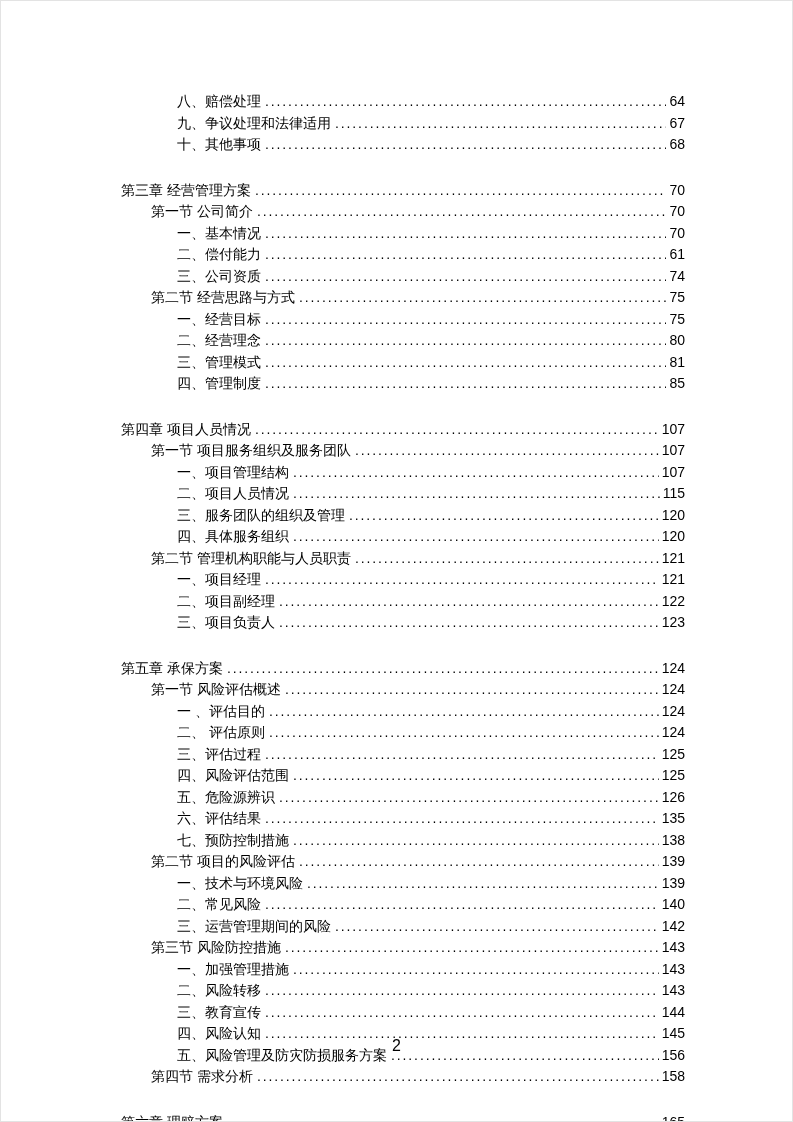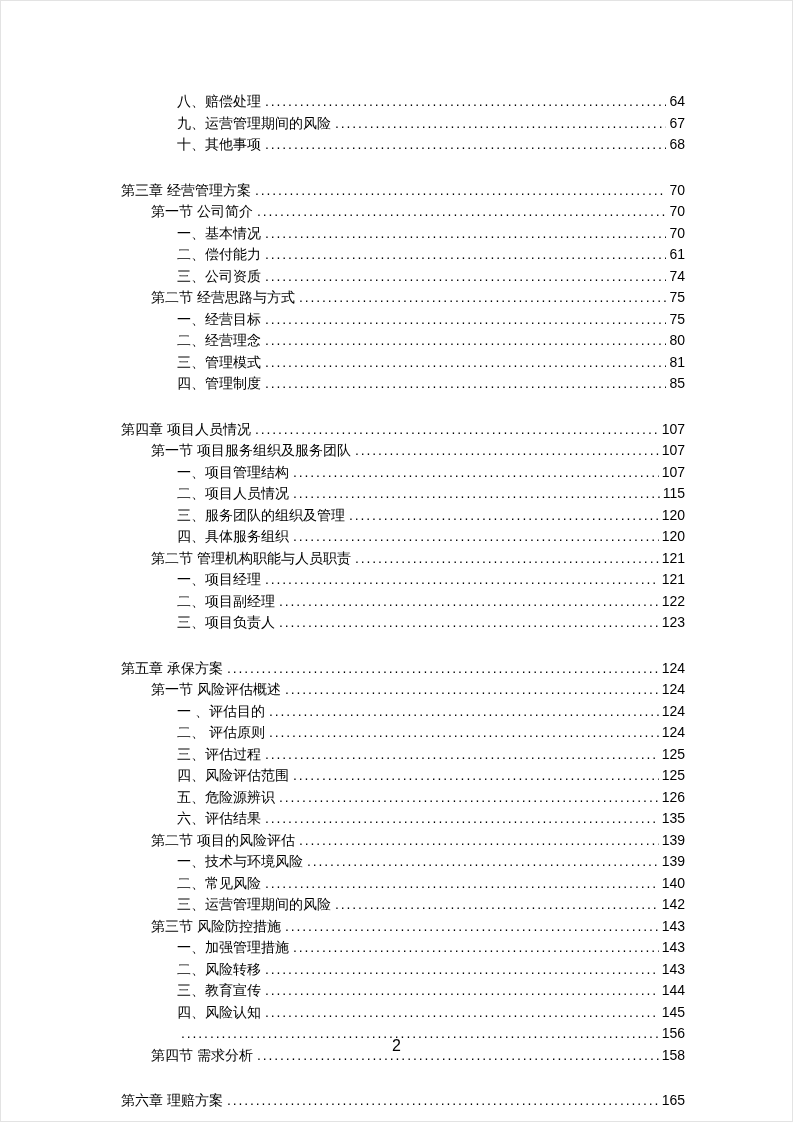--- a/index.html
+++ b/index.html
@@ -71,21 +71,21 @@
 <div class="page">
 
   <div class="toc-list">
     <div class="toc-row lv2">
       <span class="toc-label">八、赔偿处理</span>
       <span class="dot-leader"></span>
       <span class="toc-page">64</span>
     </div>
 
     <div class="toc-row lv2">
-      <span class="toc-label">九、运营管理期间的风险</span>
+      <span class="toc-label">九、争议处理和法律适用</span>
       <span class="dot-leader"></span>
       <span class="toc-page">67</span>
     </div>
 
     <div class="toc-row lv2">
       <span class="toc-label">十、其他事项</span>
       <span class="dot-leader"></span>
       <span class="toc-page">68</span>
     </div>
 
@@ -250,20 +250,25 @@
       <span class="dot-leader"></span>
       <span class="toc-page">126</span>
     </div>
 
     <div class="toc-row lv2">
       <span class="toc-label">六、评估结果</span>
       <span class="dot-leader"></span>
       <span class="toc-page">135</span>
     </div>
 
+    <div class="toc-row lv2">
+      <span class="toc-label">七、预防控制措施</span>
+      <span class="dot-leader"></span>
+      <span class="toc-page">138</span>
+    </div>
 
     <div class="toc-row lv1">
       <span class="toc-label">第二节 项目的风险评估</span>
       <span class="dot-leader"></span>
       <span class="toc-page">139</span>
     </div>
 
     <div class="toc-row lv2">
       <span class="toc-label">一、技术与环境风险</span>
       <span class="dot-leader"></span>
@@ -306,20 +311,21 @@
       <span class="toc-page">144</span>
     </div>
 
     <div class="toc-row lv2">
       <span class="toc-label">四、风险认知</span>
       <span class="dot-leader"></span>
       <span class="toc-page">145</span>
     </div>
 
     <div class="toc-row lv2">
+      <span class="toc-label">五、风险管理及防灾防损服务方案</span>
       <span class="dot-leader"></span>
       <span class="toc-page">156</span>
     </div>
 
     <div class="toc-row lv1">
       <span class="toc-label">第四节 需求分析</span>
       <span class="dot-leader"></span>
       <span class="toc-page">158</span>
     </div>
 

